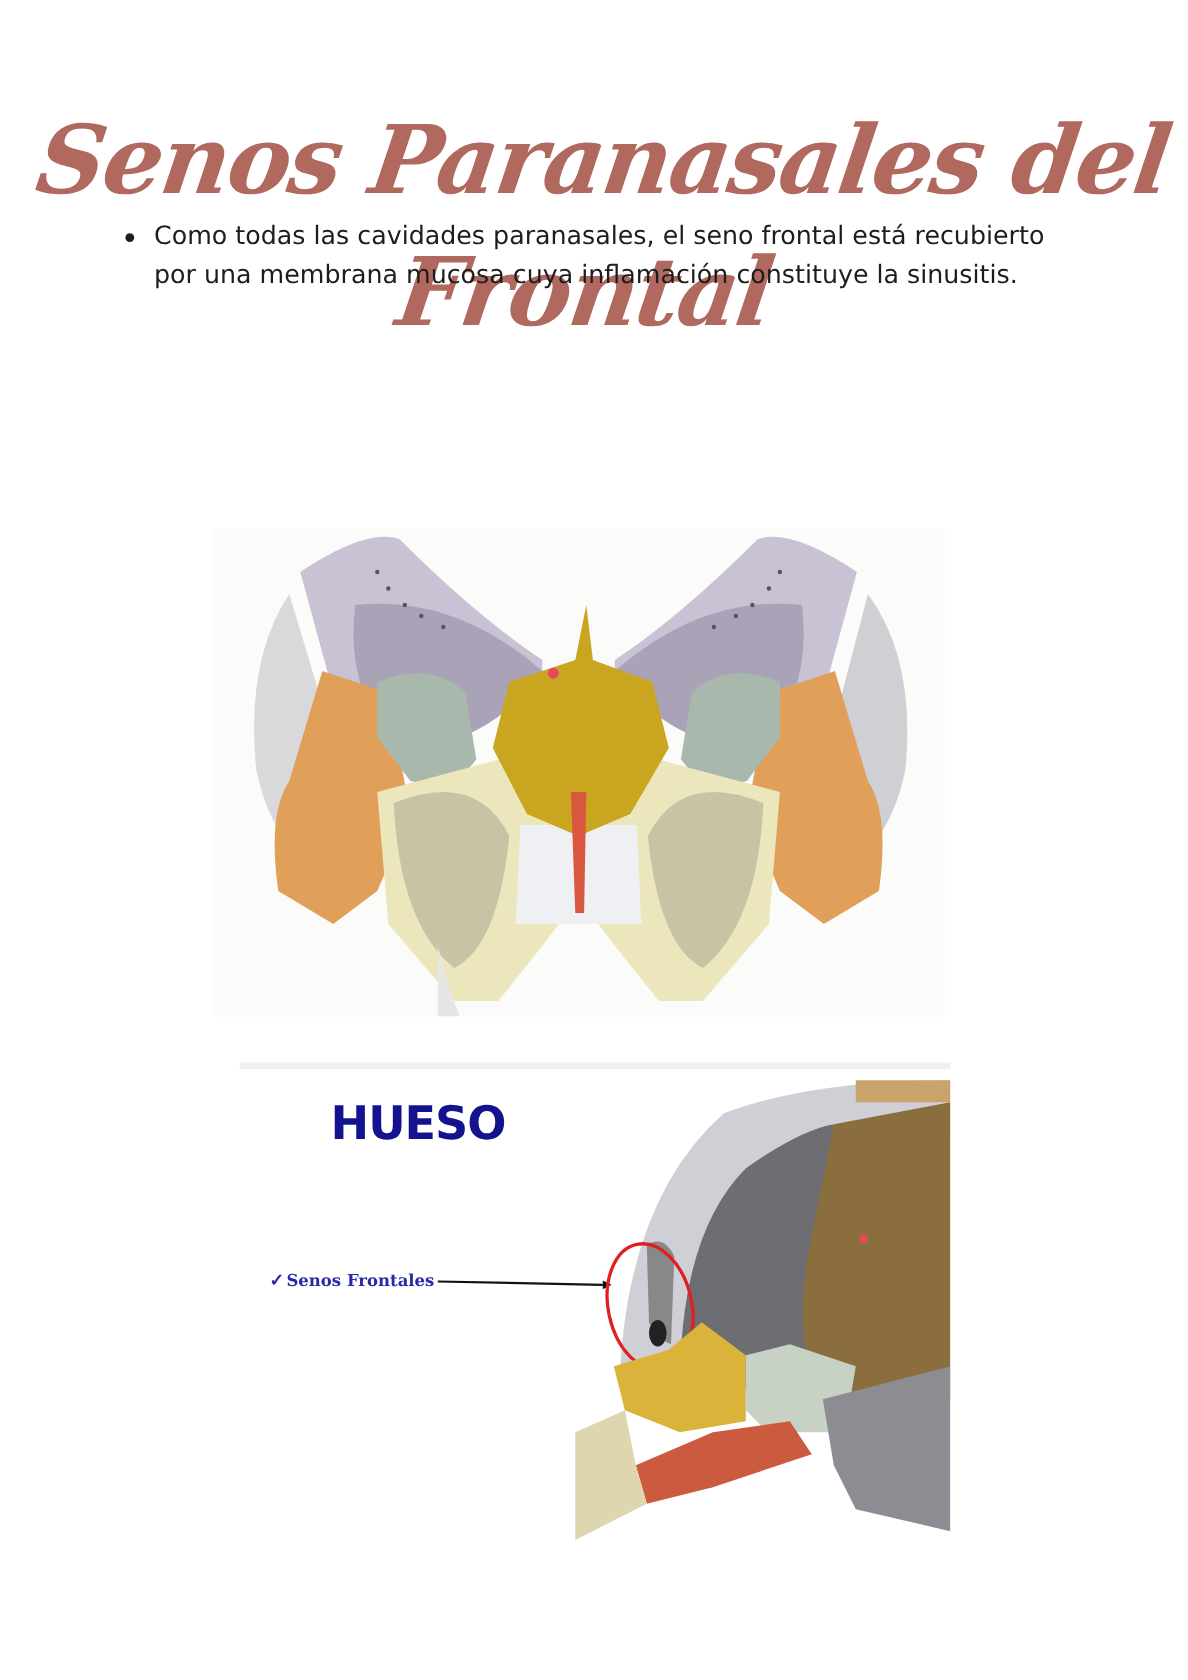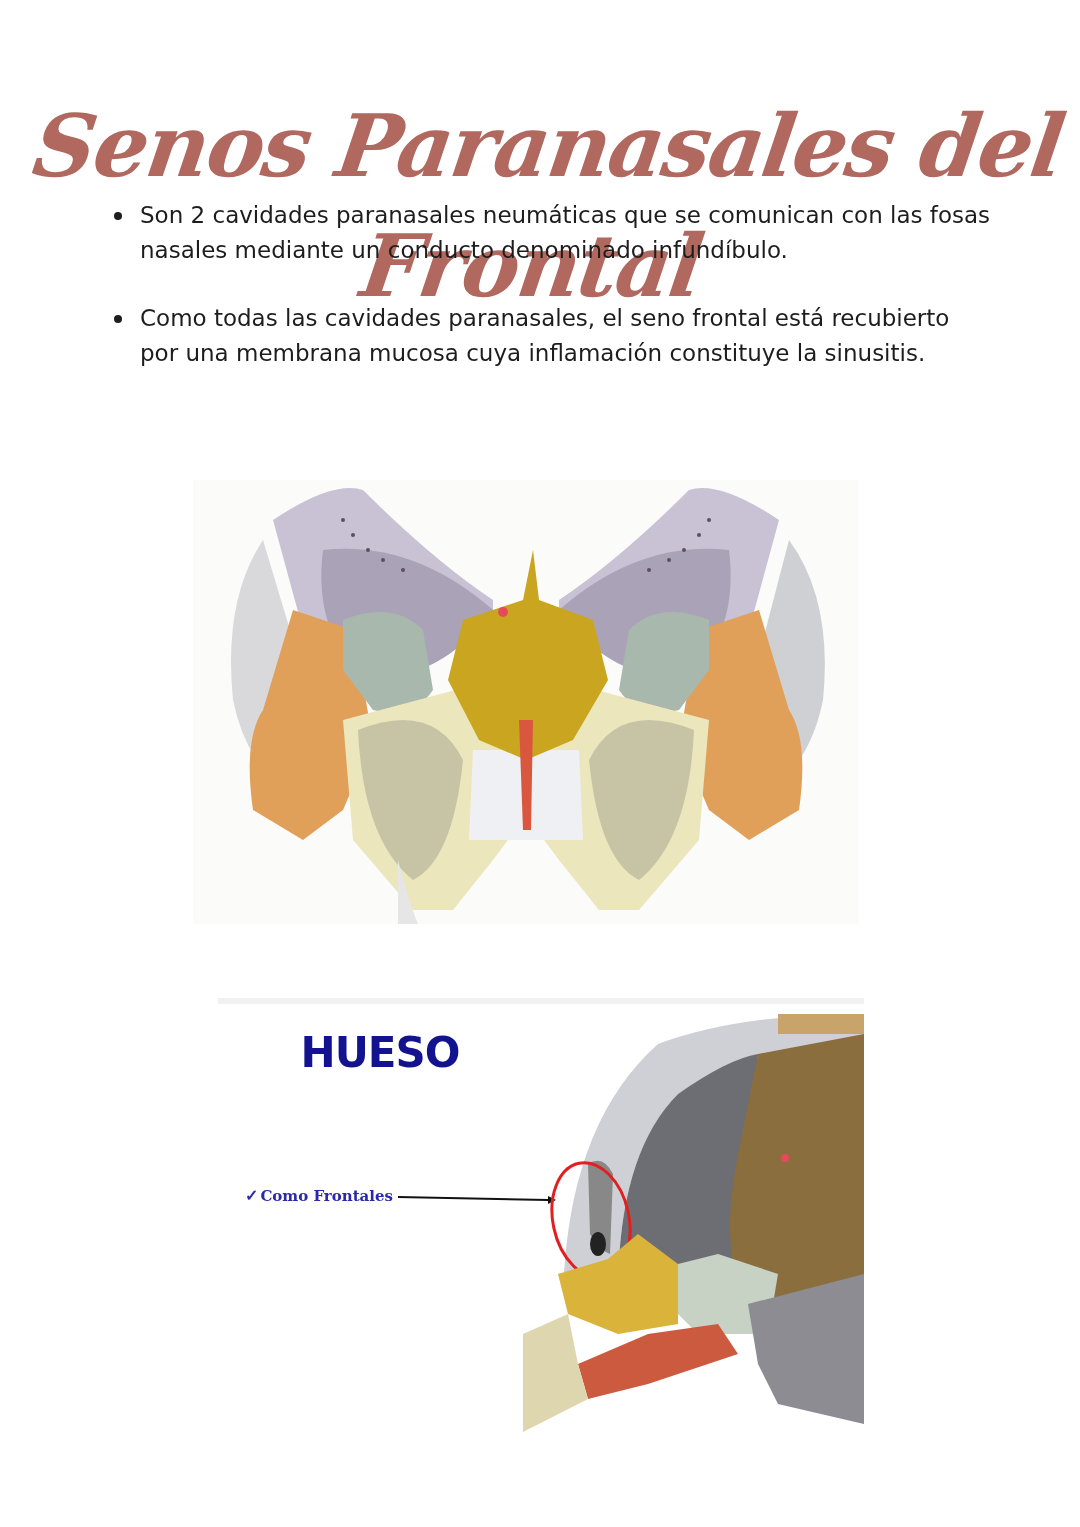--- a/index.html
+++ b/index.html
@@ -16,37 +16,36 @@
     }
     .bullets { position: absolute; left: 112px; top: 198px; width: 880px; margin: 0; padding: 0; list-style: none; }
     .bullets li {
       position: relative; padding-left: 28px; font-size: 23px; line-height: 34.5px; color: #1d1d1d;
       margin-bottom: 34px;
     }
     .bullets li::before {
       content: ""; position: absolute; left: 2px; top: 14px; width: 8px; height: 8px; border-radius: 50%; background: #1d1d1d;
     }
     .fig1 { position: absolute; left: 193px; top: 480px; width: 666px; height: 444px; background: #fbfbf9; }
-    .fig2 { position: absolute; left: 218px; top: 966px; width: 646px; height: 434px; background: #ffffff; border-top: 6px solid #f1f1f1; box-sizing: border-box; margin-top: 32px; }
+    .fig2 { position: absolute; left: 218px; top: 966px; width: 646px; height: 434px; background: #ffffff; border-top: 6px solid #f1f1f1; box-sizing: border-box; }
     .fig2 .h1 {
       position: absolute; left: 52px; top: 20px; width: 220px; text-align: center;
       font-family: "DejaVu Sans", sans-serif; font-weight: bold; font-size: 42px; line-height: 58px; color: #13138f; letter-spacing: -1px;
     }
     .fig2 .lbl {
       position: absolute; left: 27px; top: 182px; font-family: "DejaVu Serif", serif; font-weight: bold; font-size: 15px; color: #2a2aa6;
     }
     .fig2 .lbl .chk { font-size: 16px; margin-right: 2px; }
   </style>
 </head>
 <body>
 
 <h1 class="title">Senos Paranasales del Frontal</h1>
 
 <ul class="bullets">
-  <li>Son 2 cavidades paranasales neumáticas que se comunican con las fosas nasales mediante un conducto denominado infundíbulo.</li>
   <li>Como todas las cavidades paranasales, el seno frontal está recubierto por una membrana mucosa cuya inflamación constituye la sinusitis.</li>
 </ul>
 
 <div class="fig1">
   <svg width="666" height="444" viewBox="0 0 666 444">
 
     <path d="M70 60 Q30 120 40 220 Q50 270 80 300 L100 160 Z" fill="#d9d9dc"></path>
     <path d="M596 60 Q640 120 630 220 Q620 270 590 300 L570 160 Z" fill="#cfd0d4"></path>
 
     <path d="M80 40 Q140 0 170 10 Q240 80 300 120 L300 150 L180 210 L110 150 Z" fill="#c9c1d4"></path>
@@ -88,21 +87,21 @@
 
     <path d="M205 380 Q215 420 225 444 L205 444 Z" fill="#e6e6e6"></path>
   </svg>
 </div>
 
 <div class="fig2">
   <div class="h1">
     <div>HUESO</div>
   </div>
   <div class="lbl">
-    <span class="chk">✓</span><span>Como Frontales</span>
+    <span class="chk">✓</span><span>Senos Frontales</span>
   </div>
   <svg width="646" height="428" viewBox="0 0 646 428" style="position:absolute;left:0;top:0;">
 
     <line x1="180" y1="193" x2="330" y2="196" stroke="#111" stroke-width="2"></line>
     <polygon points="330,192 338,196 330,200" fill="#111"></polygon>
 
     <path d="M345 290 Q350 120 440 40 Q520 10 646 10 L646 60 Q520 50 460 90 Q400 150 400 290 Z" fill="#cfd0d6"></path>
 
     <path d="M400 290 Q400 150 460 90 Q510 55 540 50 L520 290 Z" fill="#6d6d74"></path>
 

